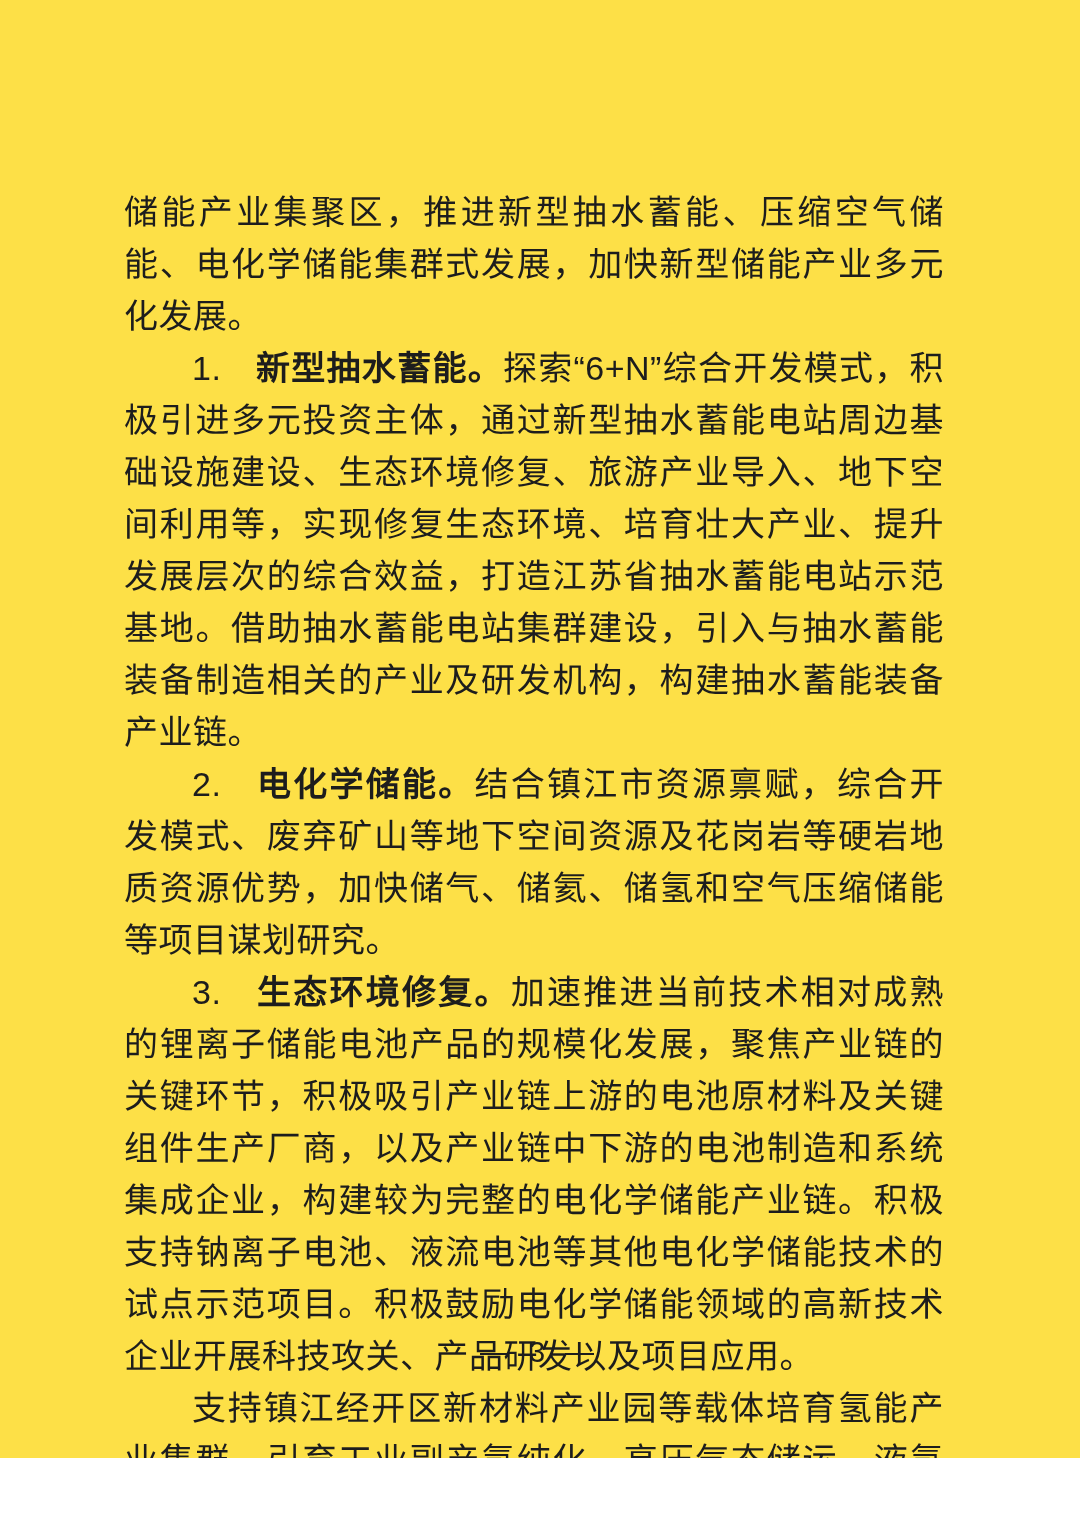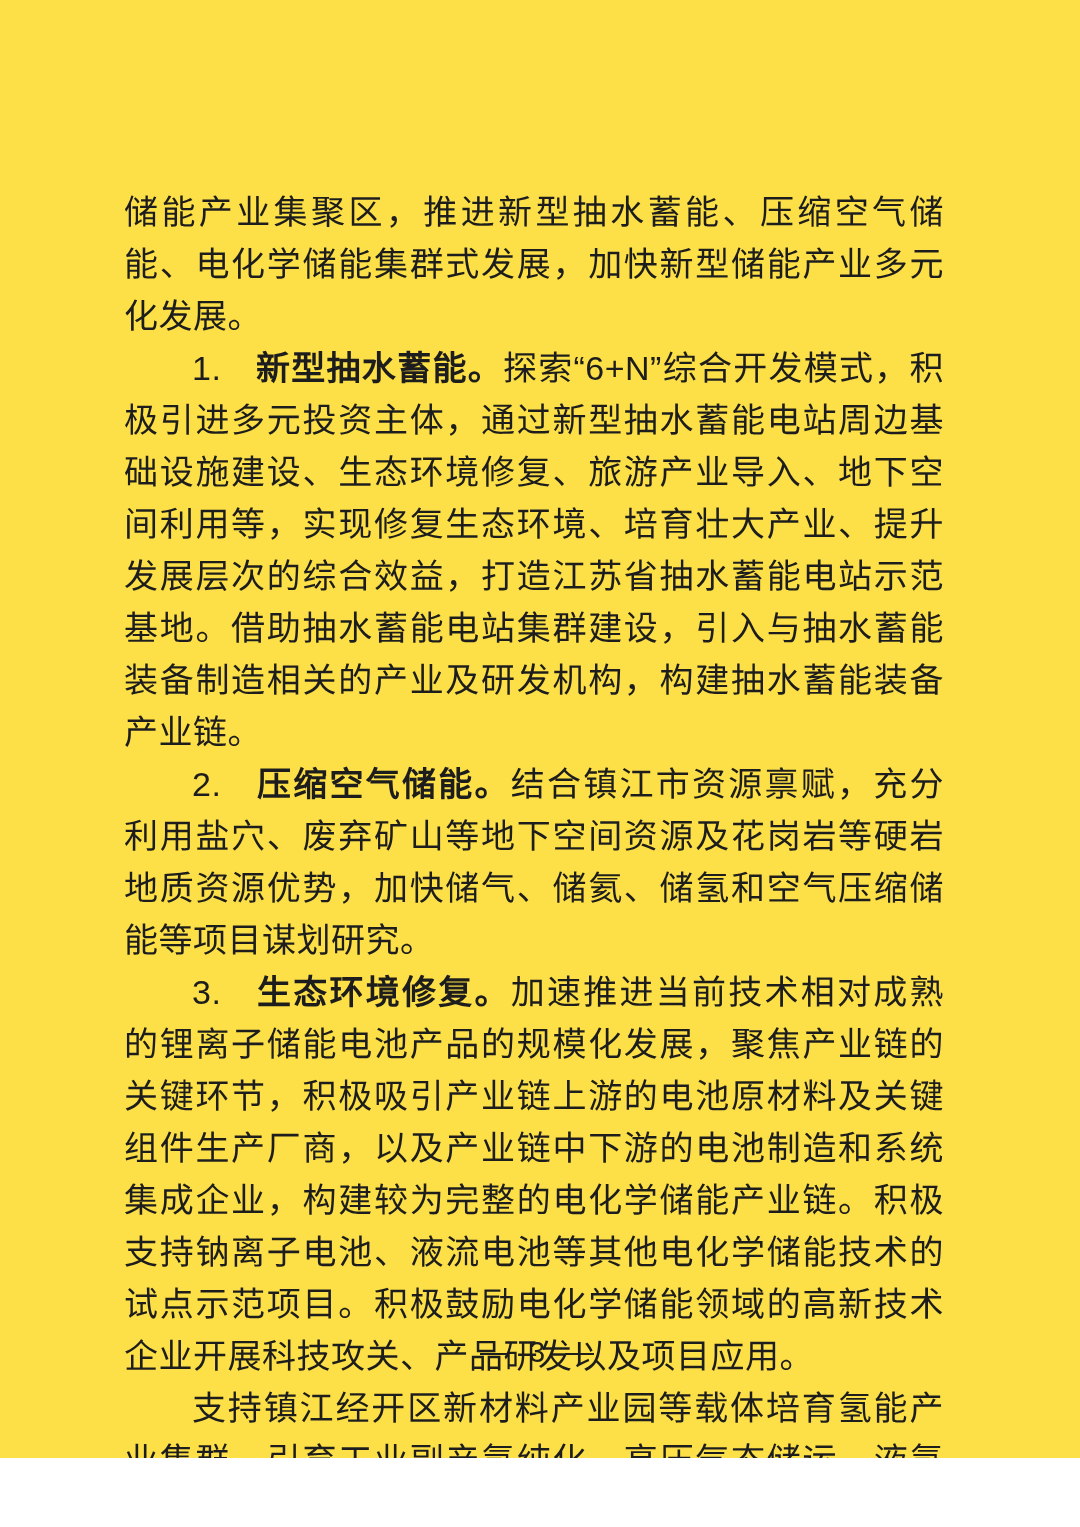--- a/index.html
+++ b/index.html
@@ -50,18 +50,18 @@
     letter-spacing: 6px;
   }
 </style>
 </head>
 <body>
 
 <div class="page">
   <div class="document-body">
       <p class="no-indent"><span>储能产业集聚区，推进新型抽水蓄能、压缩空气储能、电化学储能集群式发展，加快新型储能产业多元化发展。</span></p>
       <p><span>1. </span><span class="seg-bold">新型抽水蓄能。</span><span>探索“6+N”综合开发模式，积极引进多元投资主体，通过新型抽水蓄能电站周边基础设施建设、生态环境修复、旅游产业导入、地下空间利用等，实现修复生态环境、培育壮大产业、提升发展层次的综合效益，打造江苏省抽水蓄能电站示范基地。借助抽水蓄能电站集群建设，引入与抽水蓄能装备制造相关的产业及研发机构，构建抽水蓄能装备产业链。</span></p>
-      <p><span>2. </span><span class="seg-bold">压缩空气储能。</span><span>结合镇江市资源禀赋，充分利用盐穴、废弃矿山等地下空间资源及花岗岩等硬岩地质资源优势，加快储气、储氦、储氢和空气压缩储能等项目谋划研究。</span></p>
+      <p><span>2. </span><span class="seg-bold">电化学储能。</span><span>结合镇江市资源禀赋，综合开发模式、废弃矿山等地下空间资源及花岗岩等硬岩地质资源优势，加快储气、储氦、储氢和空气压缩储能等项目谋划研究。</span></p>
       <p><span>3. </span><span class="seg-bold">生态环境修复。</span><span>加速推进当前技术相对成熟的锂离子储能电池产品的规模化发展，聚焦产业链的关键环节，积极吸引产业链上游的电池原材料及关键组件生产厂商，以及产业链中下游的电池制造和系统集成企业，构建较为完整的电化学储能产业链。积极支持钠离子电池、液流电池等其他电化学储能技术的试点示范项目。积极鼓励电化学储能领域的高新技术企业开展科技攻关、产品研发以及项目应用。</span></p>
       <p><span>支持镇江经开区新材料产业园等载体培育氢能产业集群，引育工业副产氢纯化、高压气态储运、液氢储运、固态储氢以及加氢站等相关装备企业落地，着力推进氢能“制运储用”全链条发展</span></p>
     </div>
   <div class="page-footer">— 3 —</div>
 </div>
 
 </body></html>

